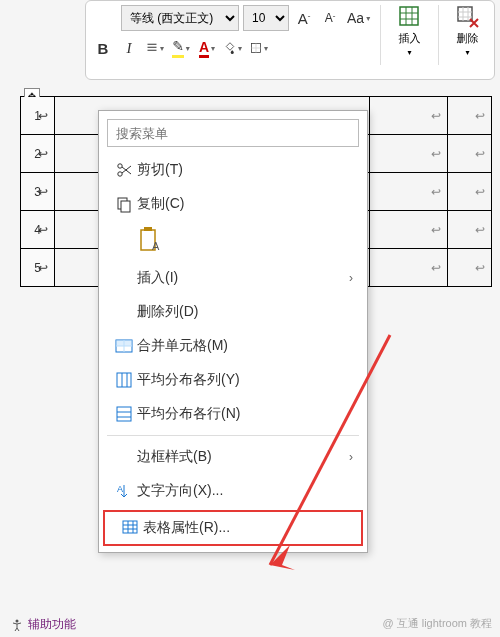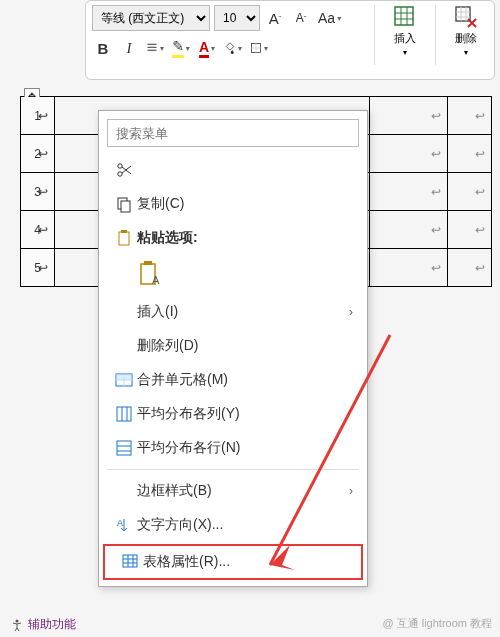--- a/index.html
+++ b/index.html
@@ -2,21 +2,21 @@
 <html><head>
 <meta charset="utf-8">
 <style>
 * { margin: 0; padding: 0; box-sizing: border-box; font-family: "Microsoft YaHei", Arial, sans-serif; }
 body { width: 500px; height: 637px; background: #f5f5f5; position: relative; overflow: hidden; }
 
 
 .ribbon { position: absolute; top: 0; left: 85px; width: 410px; height: 80px; background: #fff; border: 1px solid #ccc; border-radius: 6px; display: flex; padding: 4px 6px; gap: 4px; }
 .ribbon-main { flex: 1; display: flex; flex-direction: column; gap: 4px; }
 .ribbon-row { display: flex; align-items: center; gap: 4px; }
-.font-sel { width: 118px; height: 26px; border: 1px solid #bbb; font-size: 12px; padding: 0 4px; }
+.font-sel { width: 118px; height: 26px; border: 1px solid #bbb; font-size: 12px; padding: 0 4px; margin-left: 29px; }
 .size-sel { width: 46px; height: 26px; border: 1px solid #bbb; font-size: 12px; padding: 0 4px; }
 .rbtn { min-width: 22px; height: 26px; display: inline-flex; align-items: center; justify-content: center; font-size: 14px; color: #333; cursor: pointer; padding: 0 2px; }
 .rbtn.drop::after { content: "▾"; font-size: 8px; margin-left: 2px; color: #666; }
 .bold { font-weight: bold; font-size: 15px; }
 .italic { font-style: italic; font-size: 15px; font-family: serif; }
 .underline-a { position: relative; color: #c00; font-weight: bold; }
 .underline-y { border-bottom: 3px solid #ffeb3b; padding-bottom: 1px; }
 .vbar { width: 1px; height: 60px; background: #ddd; margin: 0 4px; }
 .ribbon-side { display: flex; flex-direction: column; align-items: center; justify-content: flex-start; width: 44px; font-size: 11px; gap: 2px; cursor: pointer; }
 .ribbon-side svg { width: 24px; height: 24px; }
@@ -199,41 +199,33 @@
   <div class="ctx-search"><input placeholder="搜索菜单" style=""></div>
 
   <div class="ctx-item">
     <span class="mi">
         <svg viewBox="0 0 18 18">
           <circle cx="5" cy="13" r="2.2" fill="none" stroke="#333"></circle>
           <circle cx="5" cy="5" r="2.2" fill="none" stroke="#333"></circle>
           <path d="M7 6l9 7M7 12l9-7" stroke="#333"></path>
         </svg>
       </span>
+    <span class="lbl">剪切(T)</span>
   </div>
 
   <div class="ctx-item">
     <span class="mi">
         <svg viewBox="0 0 18 18">
           <rect x="3" y="3" width="9" height="11" fill="none" stroke="#333"></rect>
           <rect x="6" y="6" width="9" height="11" fill="#fff" stroke="#333"></rect>
         </svg>
       </span>
     <span class="lbl">复制(C)</span>
   </div>
 
-  <div class="ctx-item bold">
-    <span class="mi">
-        <svg viewBox="0 0 18 18">
-          <rect x="4" y="3" width="10" height="13" fill="none" stroke="#b8860b"></rect>
-          <rect x="6" y="1" width="6" height="3" fill="#b8860b"></rect>
-        </svg>
-      </span>
-    <span class="lbl">粘贴选项:</span>
-  </div>
   <div class="ctx-sub">
     <svg viewBox="0 0 26 30">
         <rect x="4" y="4" width="14" height="20" fill="none" stroke="#b8860b" stroke-width="1.5"></rect>
         <rect x="7" y="1" width="8" height="4" fill="#b8860b"></rect>
         <text x="15" y="24" font-size="11" fill="#555">A</text>
       </svg>
   </div>
 
   <div class="ctx-item">
     <span class="mi"></span>

